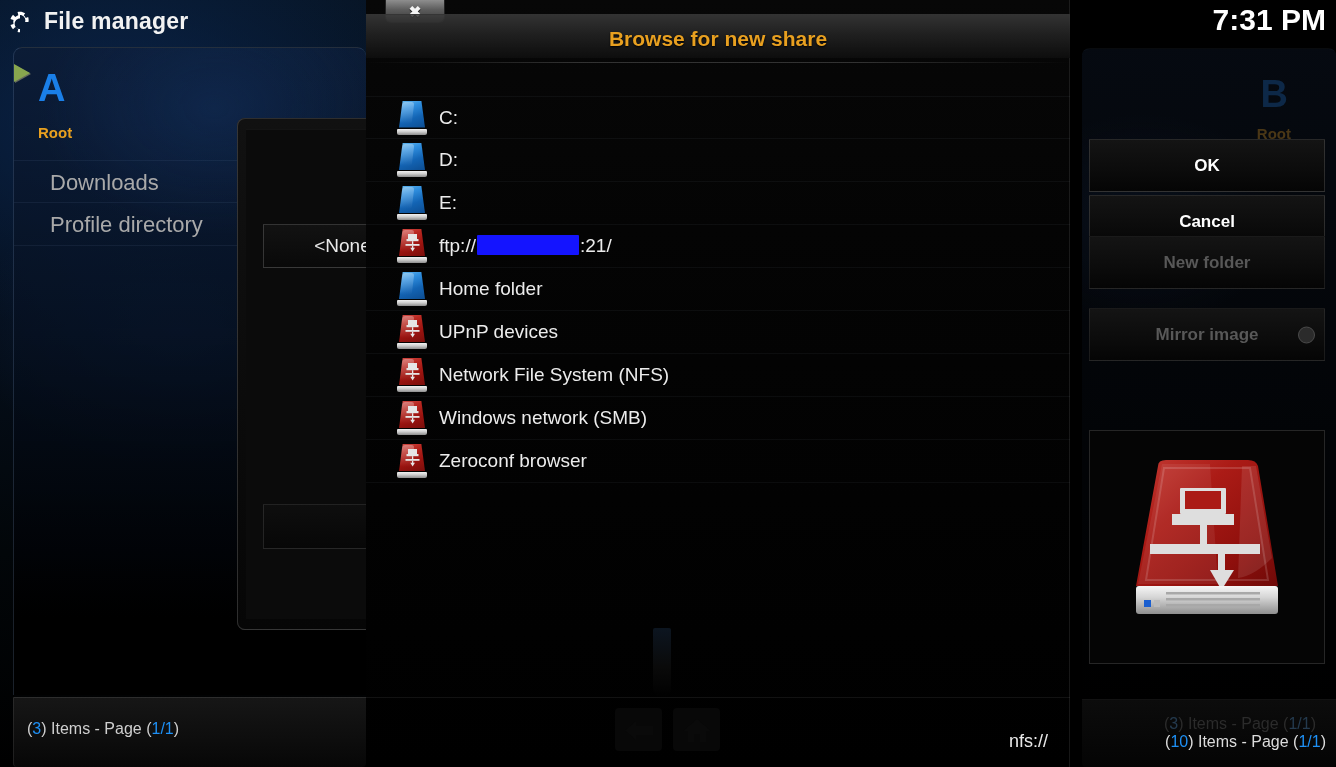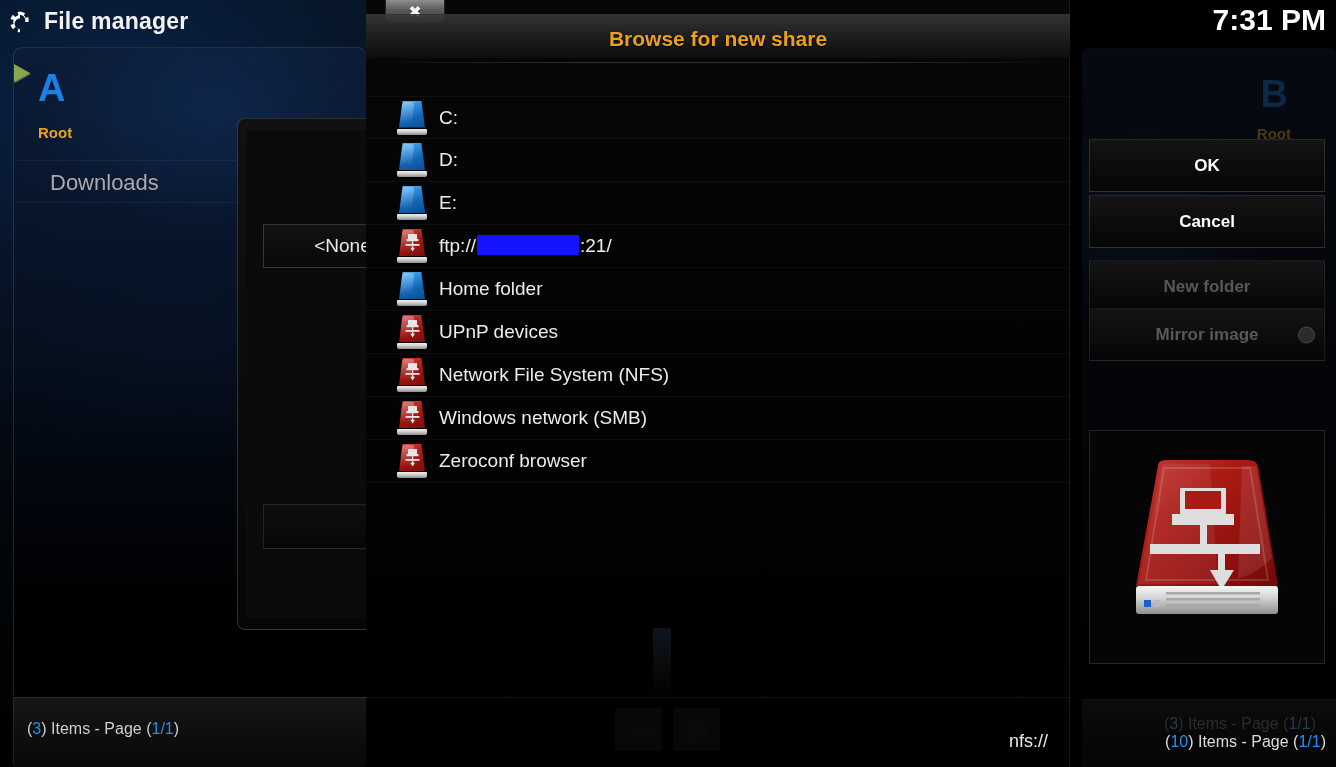--- a/index.html
+++ b/index.html
@@ -325,20 +325,23 @@
     </div>
 
     <div class="left-listbox"></div>
     <div class="panel-marker"></div>
     <div class="panel-letter">A</div>
     <div class="crumb">Root</div>
 
     <div class="left-items">
       <div class="lrow">
         <span>Downloads</span>
+      </div>
+      <div class="lrow">
+        <span>Profile directory</span>
       </div>
     </div>
 
     <div class="left-status">
       <div class="txt">
         <span>(</span><span class="num">3</span><span>) Items - Page (</span><span class="num">1/1</span><span>)</span>
       </div>
     </div>
   </div>
 
@@ -537,21 +540,21 @@
     <div class="right-listbox"></div>
     <div class="rletter">B</div>
     <div class="rcrumb">Root</div>
 
     <div class="rbtn" style="top:139px">
       <span>OK</span>
     </div>
     <div class="rbtn" style="top:195px">
       <span>Cancel</span>
     </div>
-    <div class="rbtn dim" style="top:260px">
+    <div class="rbtn dim" style="top:236px">
       <span>New folder</span>
     </div>
     <div class="rbtn dim" style="top:308px">
       <span>Mirror image</span>
       <span class="toggle"></span>
     </div>
 
     <div class="thumb-box">
       <svg width="170" height="178" viewBox="0 0 170 178">
         <defs>

